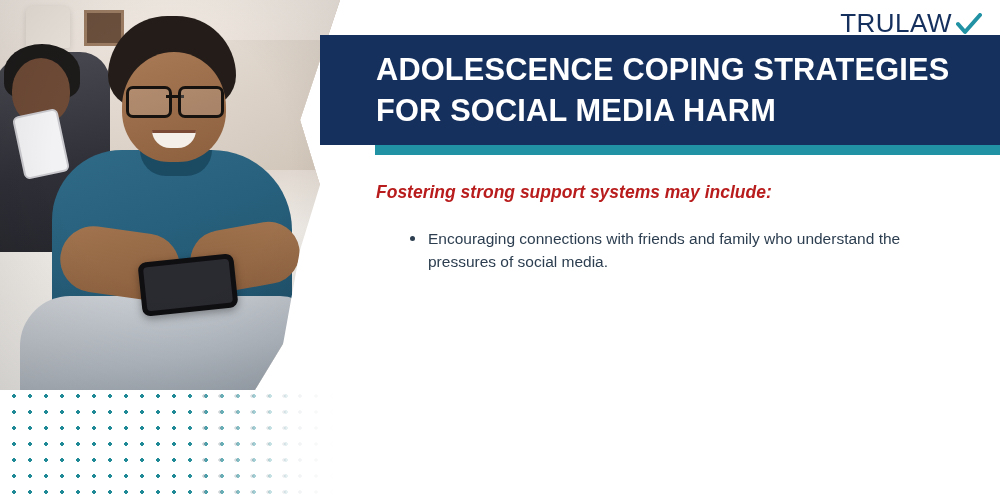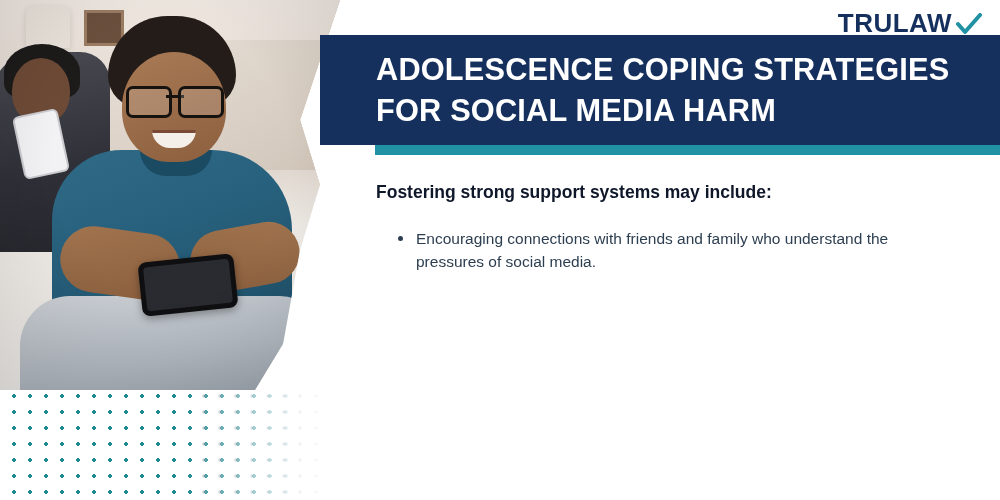--- a/index.html
+++ b/index.html
@@ -245,21 +245,21 @@
   .logo {
     position: absolute;
     right: 18px;
     top: 8px;
     display: flex;
     align-items: center;
     gap: 4px;
   }
   .logo-text {
     font-size: 26px;
-    font-weight: 700;
+    font-weight: 400;
     letter-spacing: 0.5px;
     color: #16305e;
     font-family: "Liberation Sans", sans-serif;
   }
   .logo-check {
     width: 26px;
     height: 22px;
     position: relative;
   }
   .logo-check svg { display: block; }
@@ -297,29 +297,30 @@
     background: #2191a4;
   }
 
   .body-area {
     position: absolute;
     left: 56px;
     top: 180px;
     width: 600px;
   }
   .lead {
-    color: #0f172a;
+    color: #b91c1c;
     font-size: 17.5px;
     font-weight: 700;
     line-height: 1.42;
     margin: 0 0 22px 0;
     max-width: 480px;
+    font-style: italic;
   }
   ul.bullets {
-    margin: 0;
+    margin: 12px;
     padding: 0 0 0 22px;
     list-style: none;
   }
   ul.bullets li {
     position: relative;
     color: #2c3e50;
     font-size: 15.5px;
     line-height: 1.52;
     margin-bottom: 16px;
     padding-left: 18px;

